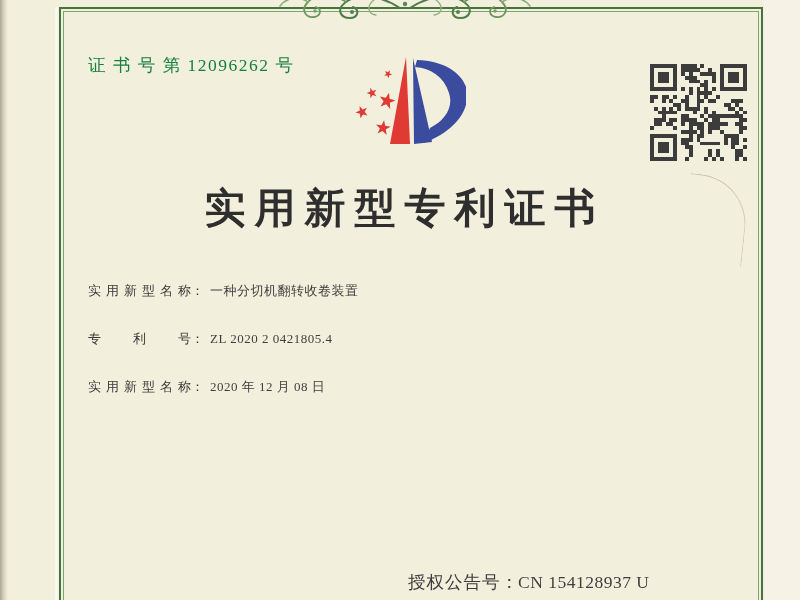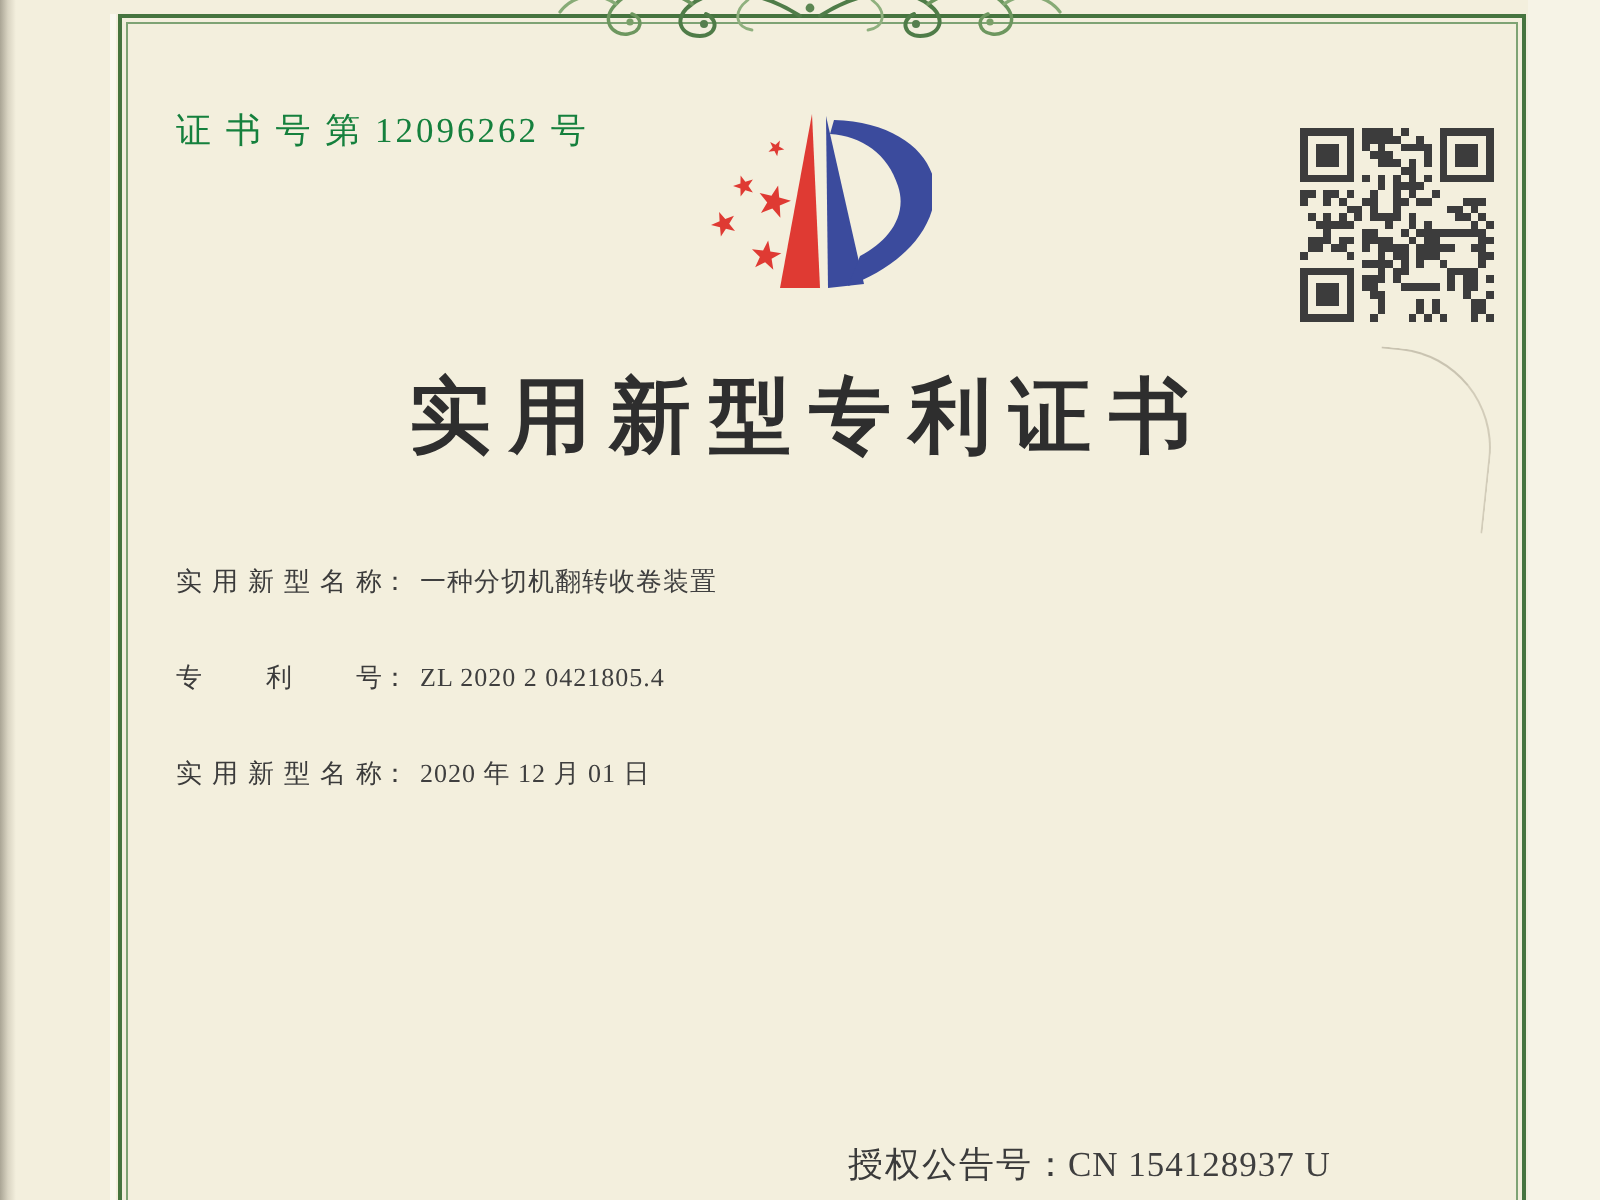--- a/index.html
+++ b/index.html
@@ -38,21 +38,21 @@
     font-size:41px; font-weight:bold; letter-spacing:9px; color:#2e2e2e; text-indent:9px; }
 
   
   .rows { position:absolute; left:88px; top:276px; width:640px; }
   .row { height:47.8px; padding-top:6px; font-size:13px; white-space:nowrap; }
   .flabel { display:inline-block; width:103px; text-align:justify; text-align-last:justify;
     text-justify:inter-character; vertical-align:top; color:#3b3b3b; }
   .colon { display:inline-block; margin-right:6px; }
   .fvalue { letter-spacing:0.5px; color:#3f3f3f; }
   .grant-no { position:absolute; left:408px; top:570px; font-size:17.5px; white-space:nowrap; }
-  .grant-no .flabel2 { letter-spacing:1px;margin-left:16px; }
+  .grant-no .flabel2 { letter-spacing:1px; }
 
   
   .crease { position:absolute; left:686px; top:176px; width:60px; height:88px;
     border-top:1px solid rgba(125,115,95,.35); border-right:1px solid rgba(125,115,95,.28);
     border-top-right-radius:50px; transform:rotate(6deg); pointer-events:none; }
 </style>
 </head>
 <body>
 
 <div class="scan-edge"></div>
@@ -390,20 +390,20 @@
     <rect x="18" y="24" width="1" height="1" fill="#3c3c3c"></rect>
     <rect x="22" y="24" width="1" height="1" fill="#3c3c3c"></rect>
     <rect x="24" y="24" width="1" height="1" fill="#3c3c3c"></rect>
   </svg>
 
 <div class="title">实用新型专利证书</div>
 
 <div class="rows">
   <div class="row"><span class="flabel">实用新型名称</span><span class="colon">：</span><span class="fvalue">一种分切机翻转收卷装置</span></div>
   <div class="row"><span class="flabel">专利号</span><span class="colon">：</span><span class="fvalue">ZL 2020 2 0421805.4</span></div>
-  <div class="row"><span class="flabel">实用新型名称</span><span class="colon">：</span><span class="fvalue">2020 年 12 月 01 日</span></div>
+  <div class="row"><span class="flabel">实用新型名称</span><span class="colon">：</span><span class="fvalue">2020 年 12 月 08 日</span></div>
 </div>
 
 <div class="grant-no">
   <span class="flabel2">授权公告号</span><span>：</span><span class="fvalue">CN 154128937 U</span>
 </div>
 
 <div class="crease"></div>
 
 </body></html>

